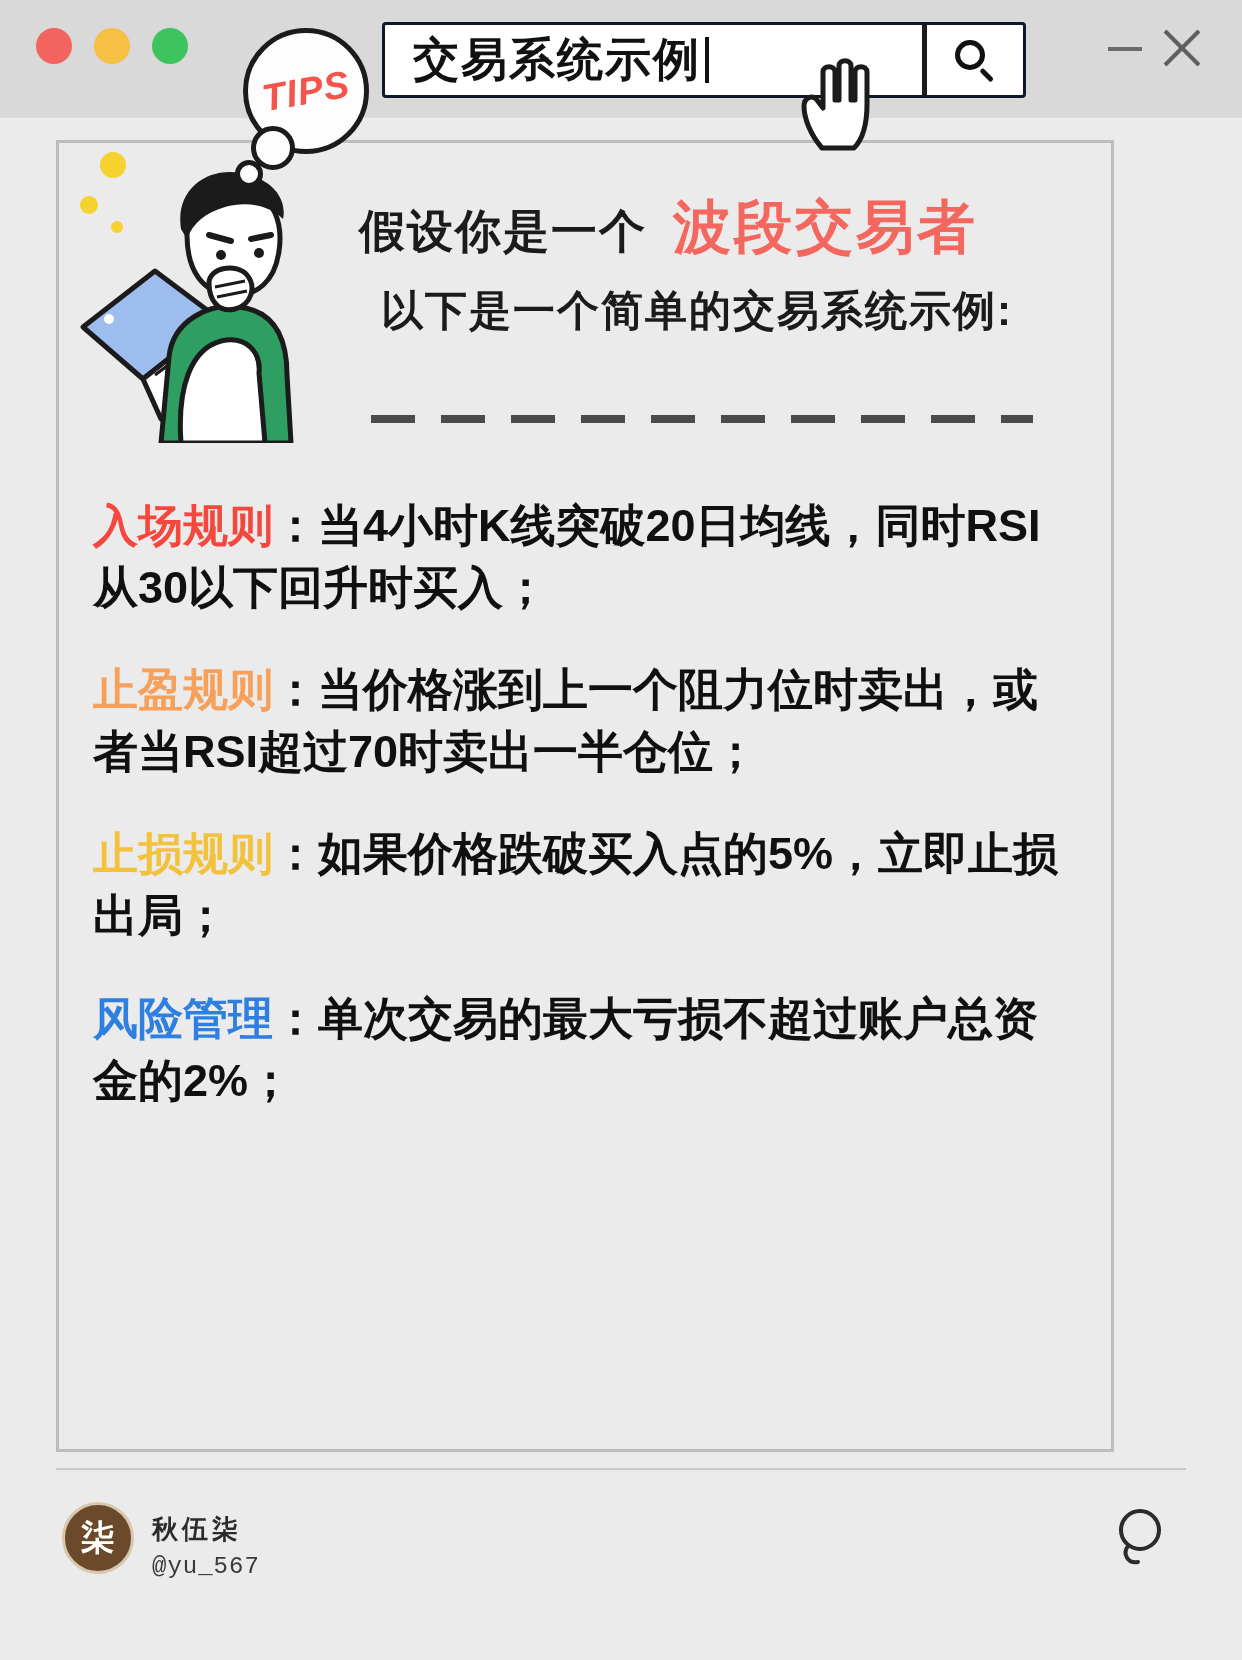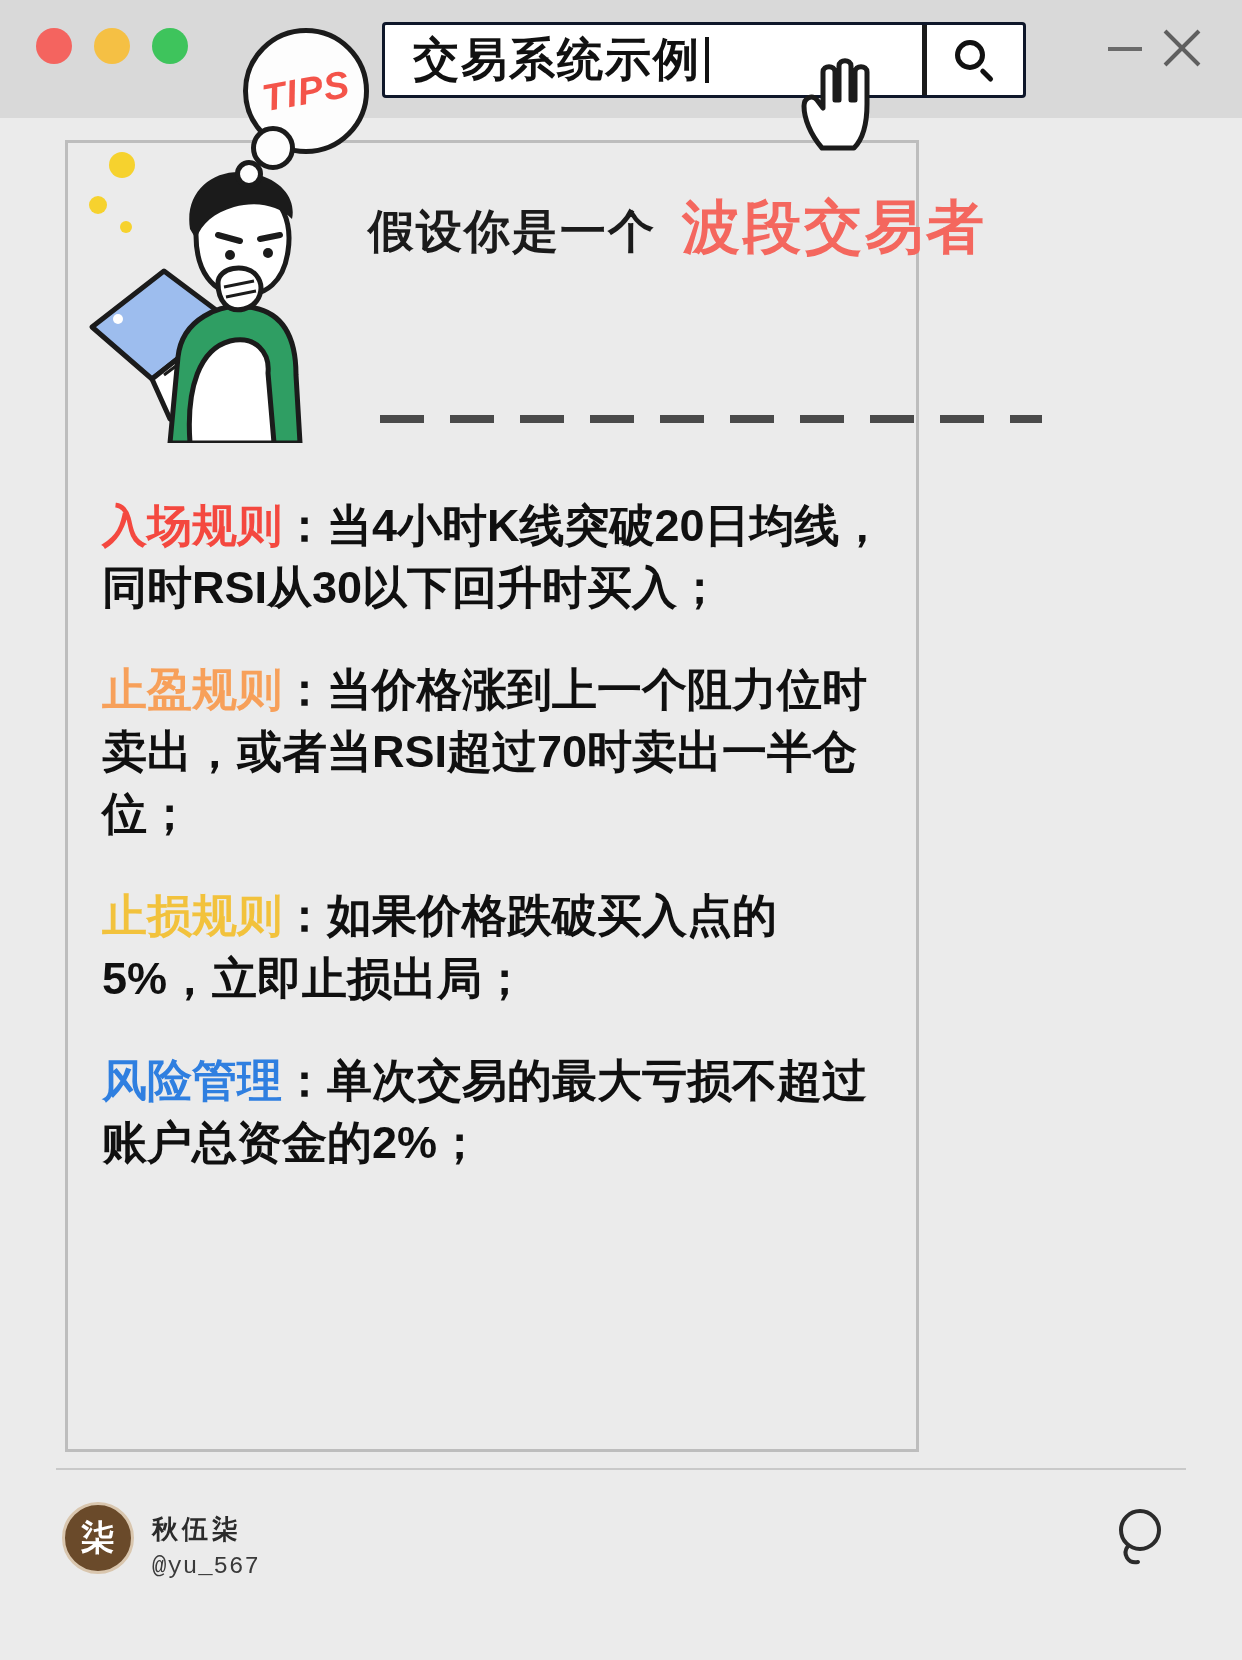--- a/index.html
+++ b/index.html
@@ -204,26 +204,25 @@
     color: #f4544a;
     transform: rotate(-10deg);
     letter-spacing: 1px;
   }
 
   
   .card {
     position: absolute;
     left: 56px;
     top: 140px;
-    width: 854px;
+    width: 1058px;
     height: 1312px;
     border: 3px solid #bdbdbd;
     background: #ebebeb;
     box-sizing: border-box;
-    margin-left: 9px;
   }
 
   .header-area {
     position: relative;
     height: 300px;
   }
   .illus {
     position: absolute;
     left: 10px;
     top: 0px;
@@ -420,20 +419,21 @@
         <circle cx="190" cy="110" r="5" fill="#1b1b1b"></circle>
 
         <path d="M140 140 C140 124 168 120 178 132 C188 144 182 162 166 166 C150 170 140 158 140 140 Z" fill="#ffffff" stroke="#1b1b1b" stroke-width="5"></path>
         <path d="M146 144 L176 138 M148 154 L178 148" stroke="#1b1b1b" stroke-width="3"></path>
       </svg>
 
       <div class="head-line1">
         <span>假设你是一个</span><span class="accent">波段交易者</span>
       </div>
 
+      <div class="head-line2">以下是一个简单的交易系统示例:</div>
 
       <div class="divider-dashed"></div>
     </div>
 
     <div class="rules">
 
       <div class="rule">
         <div class="rule-line">
           <span class="rule-label c-entry">入场规则</span><span>：</span><span>当4小时K线突破20日均线，同时RSI从30以下回升时买入；</span>
         </div>

